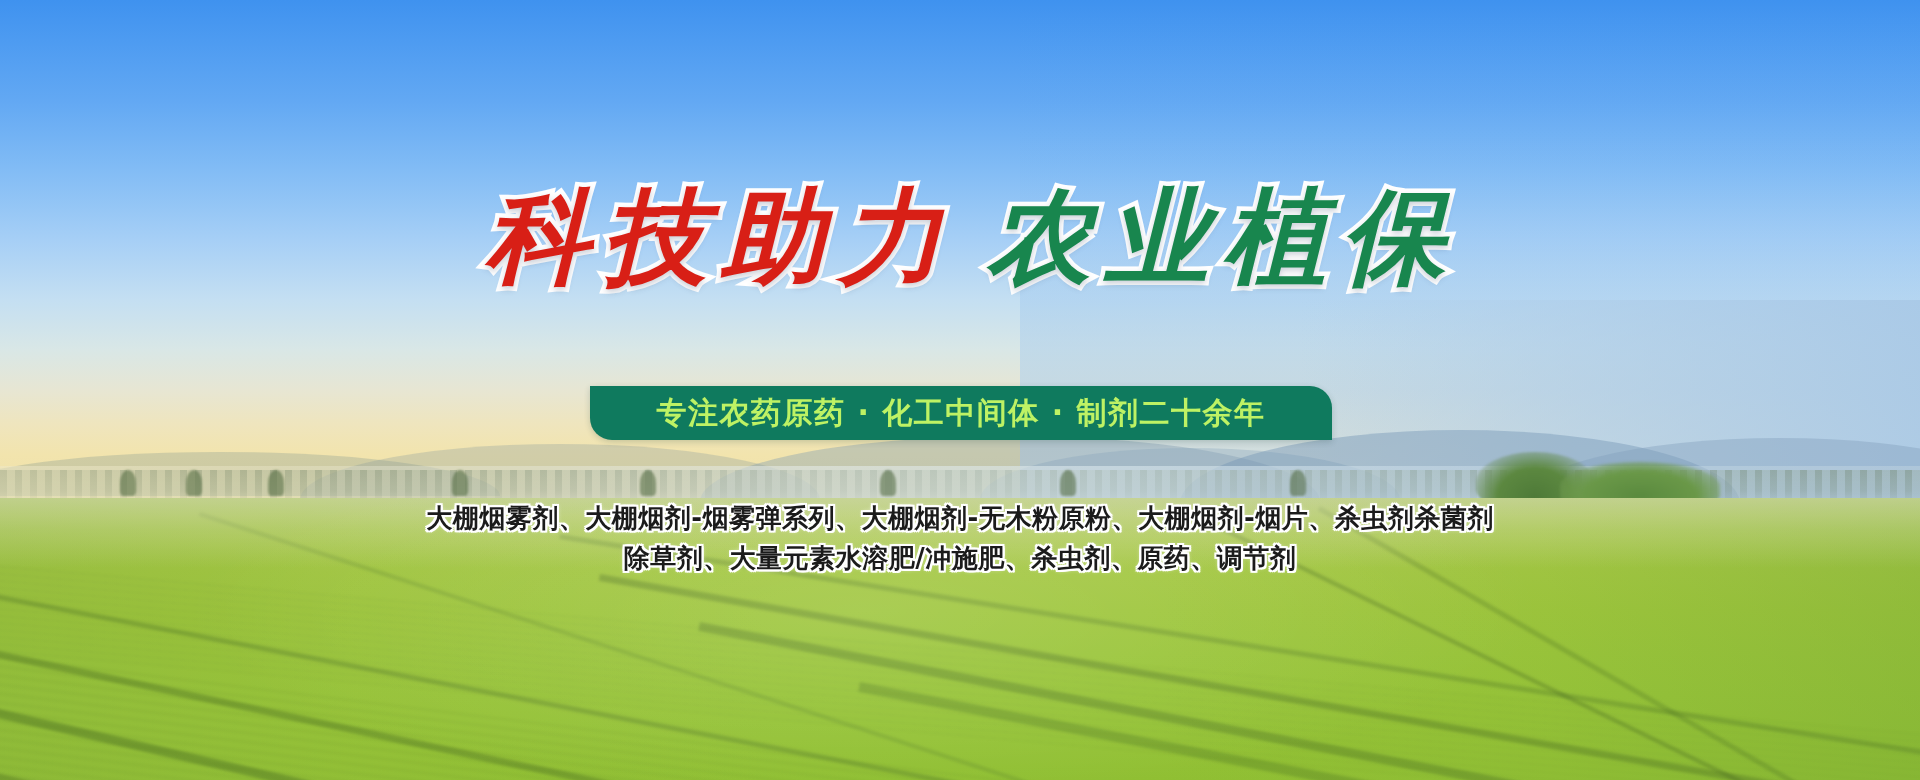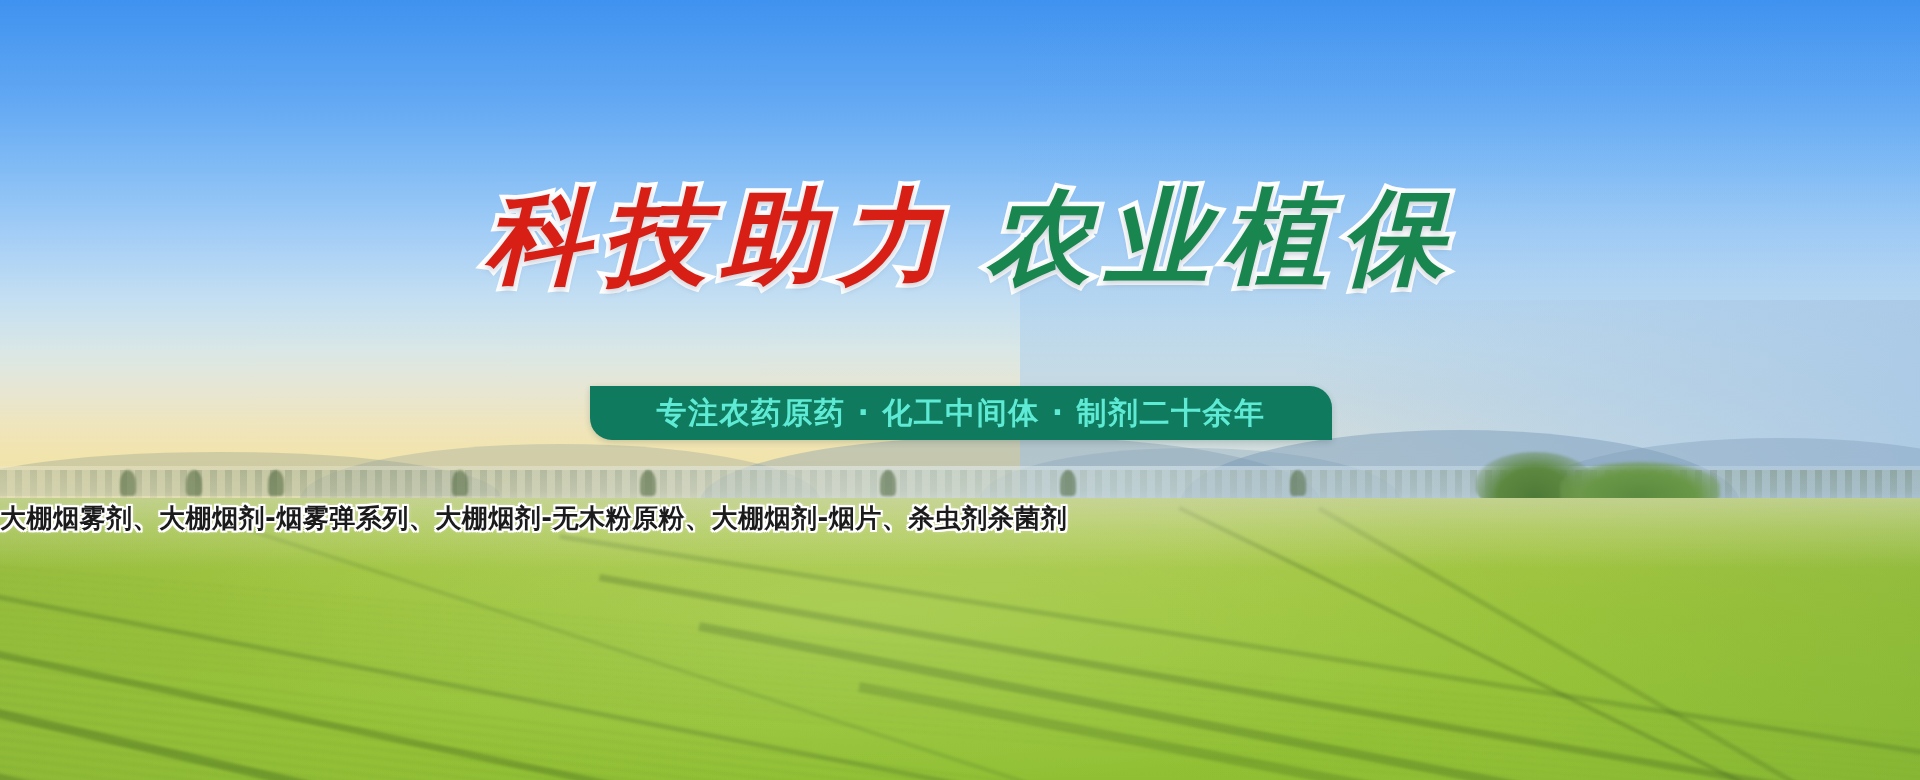--- a/index.html
+++ b/index.html
@@ -169,32 +169,32 @@
   .badge{
     position:absolute;
     left:590px;top:386px;
     width:742px;height:54px;
     background:#0f7a5e;
     border-radius:0 22px 0 22px;
     display:flex;align-items:center;justify-content:center;
     box-shadow:0 2px 6px rgba(20,60,50,0.20);
   }
   .badge-text{
-    color:#5eead4;
+    color:#bef264;
     font-size:30px;
     font-weight:700;
     letter-spacing:1.5px;
     line-height:1;
     white-space:nowrap;
   }
 
   
   .products{
     position:absolute;left:0;top:498px;width:1920px;
-    text-align:left;
+    text-align:center;
   }
   .product-line{
     font-size:26px;
     font-weight:700;
     color:#1b1b1b;
     line-height:40px;
     letter-spacing:0.5px;
     white-space:nowrap;
     text-shadow:
       -2px -2px 0 #fff, 2px -2px 0 #fff, -2px 2px 0 #fff, 2px 2px 0 #fff,
@@ -259,15 +259,16 @@
   <div class="headline">
     <span class="seg red">科技助力</span><span class="gap"></span><span class="seg green">农业植保</span>
   </div>
 
   <div class="badge">
     <span class="badge-text">专注农药原药 · 化工中间体 · 制剂二十余年</span>
   </div>
 
   <div class="products">
     <div class="product-line">大棚烟雾剂、大棚烟剂-烟雾弹系列、大棚烟剂-无木粉原粉、大棚烟剂-烟片、杀虫剂杀菌剂</div>
+    <div class="product-line">除草剂、大量元素水溶肥/冲施肥、杀虫剂、原药、调节剂</div>
   </div>
 
 </div>
 
 </body></html>

